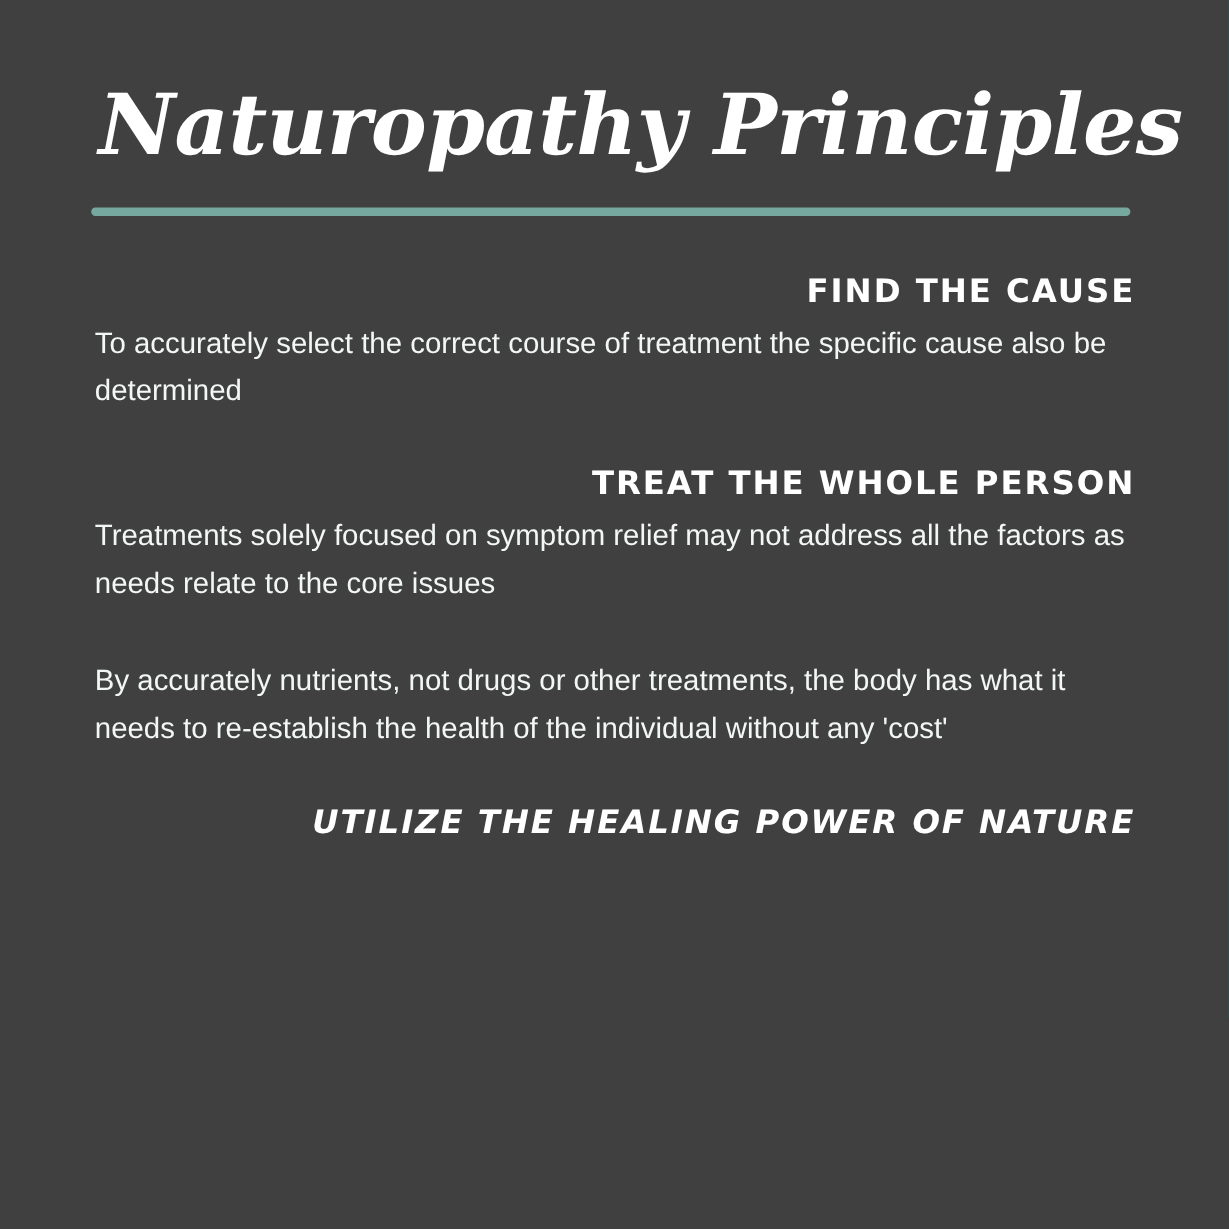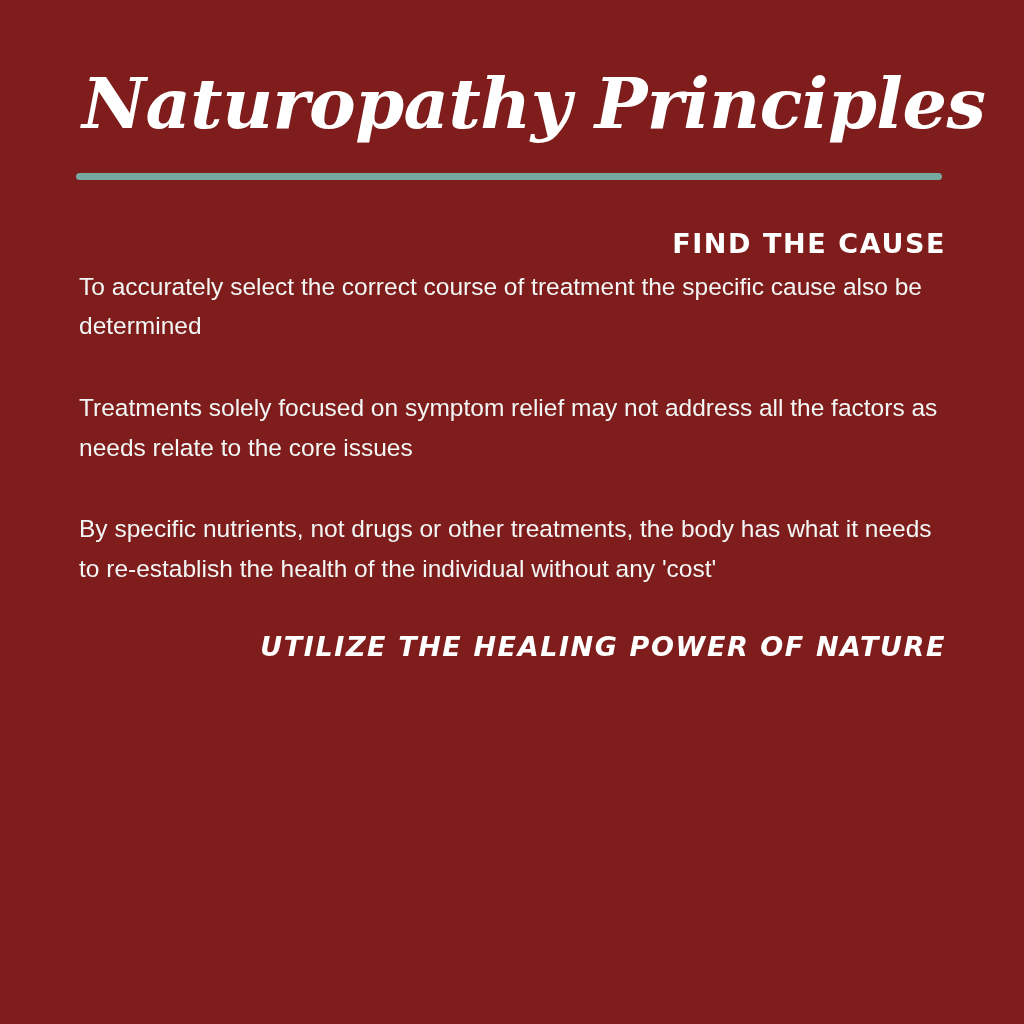--- a/index.html
+++ b/index.html
@@ -12,21 +12,21 @@
     background: #1b6a60;
     font-family: "Liberation Sans", sans-serif;
     overflow: hidden;
   }
   .poster {
     position: relative;
     width: 1024px;
     height: 1024px;
     box-sizing: border-box;
     padding: 54px 78px 0 78px;
-    background: #7f1d1d;
+    background: #404040;
   }
   .title {
     font-family: "DejaVu Serif", "Liberation Serif", serif;
     font-style: italic;
     font-weight: 700;
     font-size: 70px;
     line-height: 1.15;
     color: #ffffff;
     letter-spacing: -0.5px;
     margin: 10px 0 0 4px;
@@ -79,25 +79,26 @@
   <div class="divider"></div>
 
   <div class="sections">
 
     <div class="section">
       <div class="section-heading">FIND THE CAUSE</div>
       <p class="section-body">To accurately select the correct course of treatment the specific cause also be determined</p>
     </div>
 
     <div class="section">
+      <div class="section-heading">TREAT THE WHOLE PERSON</div>
       <p class="section-body">Treatments solely focused on symptom relief may not address all the factors as needs relate to the core issues</p>
     </div>
 
     <div class="section">
-      <p class="section-body">By specific nutrients, not drugs or other treatments, the body has what it needs to re-establish the health of the individual without any 'cost'</p>
+      <p class="section-body">By accurately nutrients, not drugs or other treatments, the body has what it needs to re-establish the health of the individual without any 'cost'</p>
     </div>
 
     <div class="section">
       <div class="section-heading">UTILIZE THE HEALING POWER OF NATURE</div>
     </div>
 
   </div>
 </div>
 
 </body></html>

